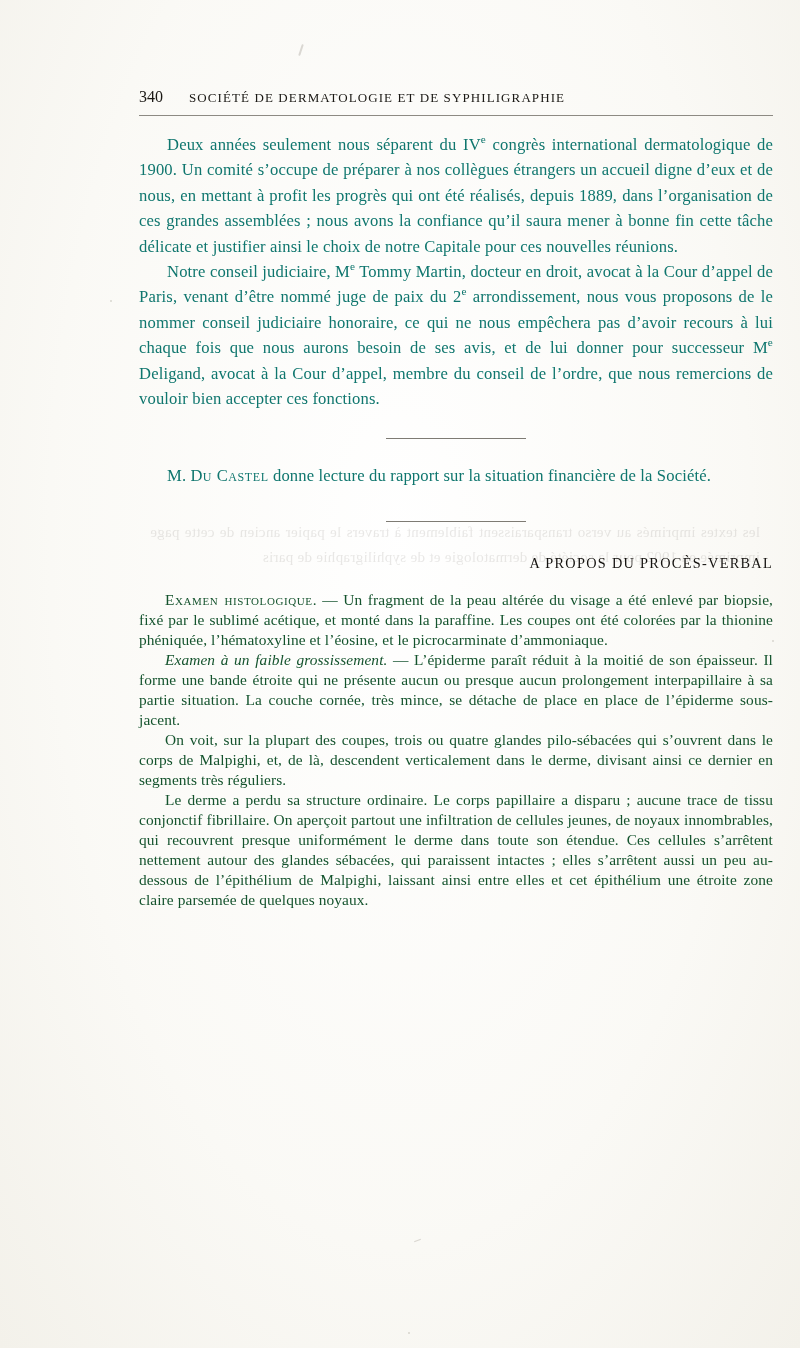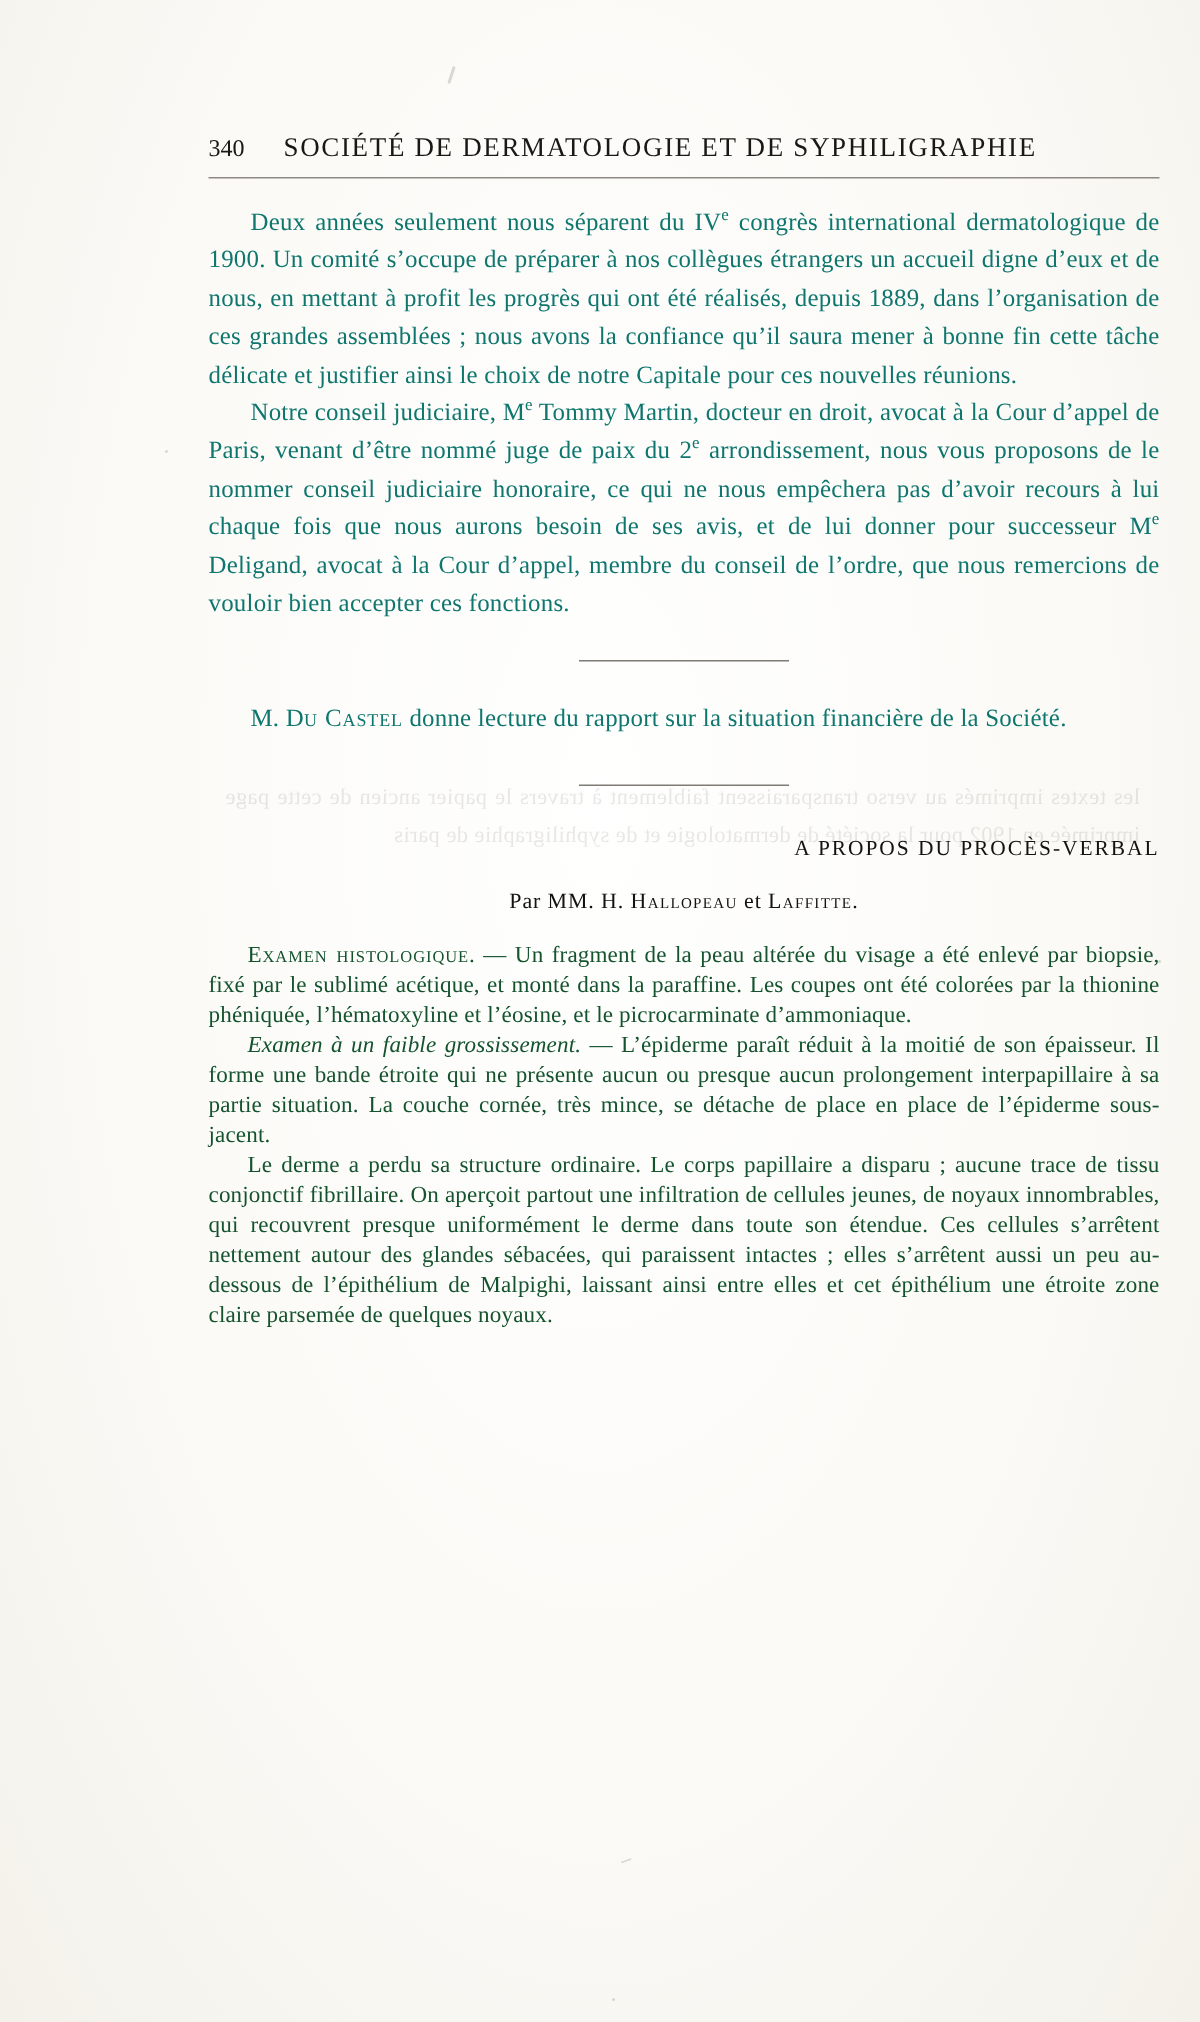--- a/index.html
+++ b/index.html
@@ -44,21 +44,21 @@
     color: #1a1814;
     margin: 0 0 4px 0;
   }
   .folio {
     font-size: 16px;
     letter-spacing: 0px;
     margin-right: 26px;
     font-family: "Liberation Serif", serif;
   }
   .head-title {
-    font-size: 18px;
+    font-size: 13px;
     letter-spacing: 1.1px;
   }
   .rule {
     border: none;
     border-top: 1px solid #8d8a83;
     margin: 9px 0 16px 0;
     width: 100%;
   }
   p.body {
     margin: 0;
@@ -170,23 +170,23 @@
 
     <div class="short-rule-wrap"><span class="short-rule"></span></div>
 
     <p class="body" style="margin-top:10px;"><span>M. D</span><span class="sc">u Castel</span><span> donne lecture du rapport sur la situation financière de la Société.</span></p>
 
     <div class="short-rule-wrap" style="margin-top:22px;"><span class="short-rule"></span></div>
 
     <div class="section-heading">A PROPOS DU PROCÈS-VERBAL</div>
 
 
-    <div class="byline"><span>Par MM. H. </span><span class="sc">Hallopeau</span><span> et </span><span class="sc">Laffitte</span><span>.</span></div>
 
     <p class="small"><span class="sc">Examen histologique</span><span>. — Un fragment de la peau altérée du visage a été enlevé par biopsie, fixé par le sublimé acétique, et monté dans la paraffine. Les coupes ont été colorées par la thionine phéniquée, l’hématoxyline et l’éosine, et le picrocarminate d’ammoniaque.</span></p>
 
     <p class="small"><span class="ital">Examen à un faible grossissement.</span><span> — L’épiderme paraît réduit à la moitié de son épaisseur. Il forme une bande étroite qui ne présente aucun ou presque aucun prolongement interpapillaire à sa partie situation. La couche cornée, très mince, se détache de place en place de l’épiderme sous-jacent.</span></p>
 
+    <p class="small">On voit, sur la plupart des coupes, trois ou quatre glandes pilo-sébacées qui s’ouvrent dans le corps de Malpighi, et, de là, descendent verticalement dans le derme, divisant ainsi ce dernier en segments très réguliers.</p>
 
     <p class="small">Le derme a perdu sa structure ordinaire. Le corps papillaire a disparu ; aucune trace de tissu conjonctif fibrillaire. On aperçoit partout une infiltration de cellules jeunes, de noyaux innombrables, qui recouvrent presque uniformément le derme dans toute son étendue. Ces cellules s’arrêtent nettement autour des glandes sébacées, qui paraissent intactes ; elles s’arrêtent aussi un peu au-dessous de l’épithélium de Malpighi, laissant ainsi entre elles et cet épithélium une étroite zone claire parsemée de quelques noyaux.</p>
 
   </div>
 </div>
 
 </body></html>

